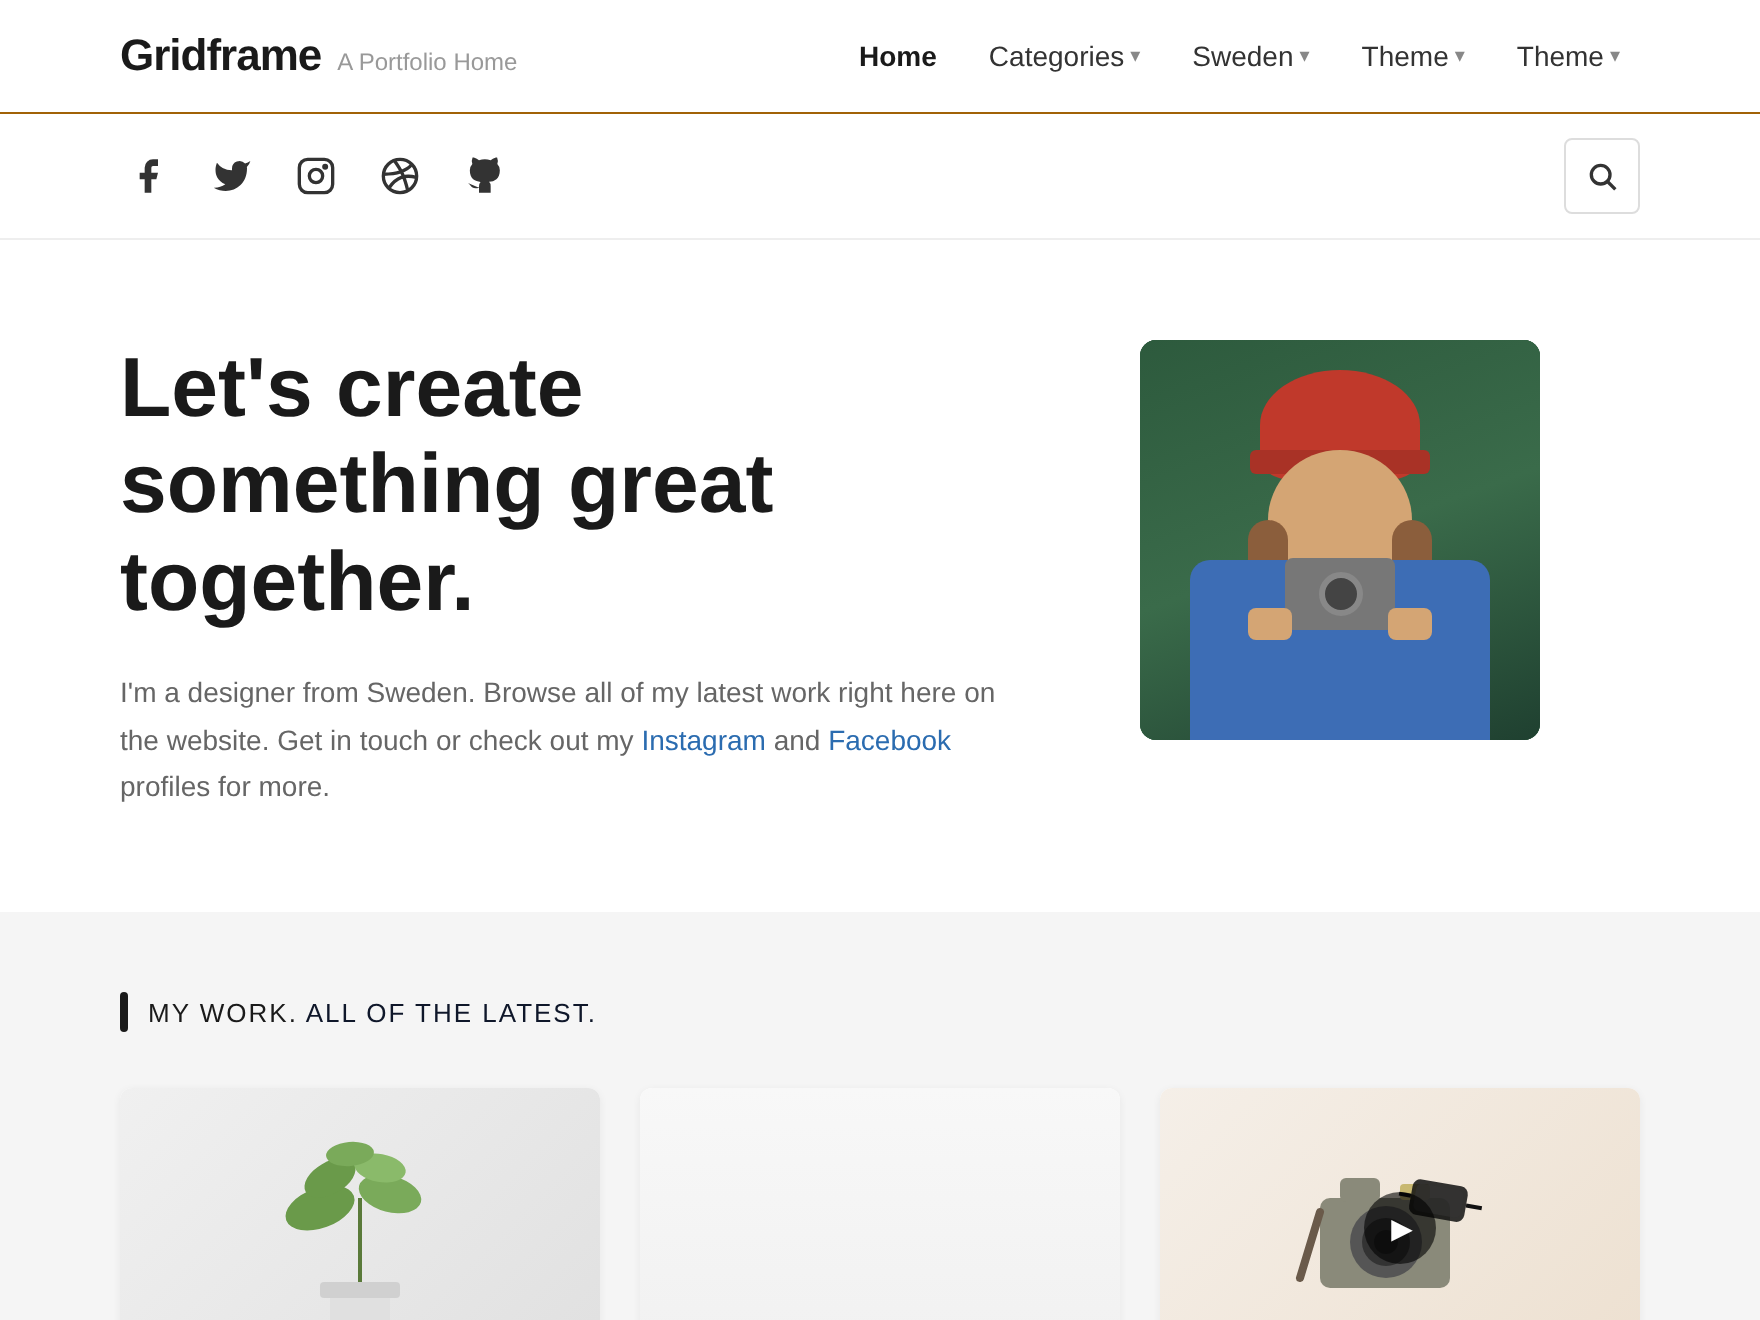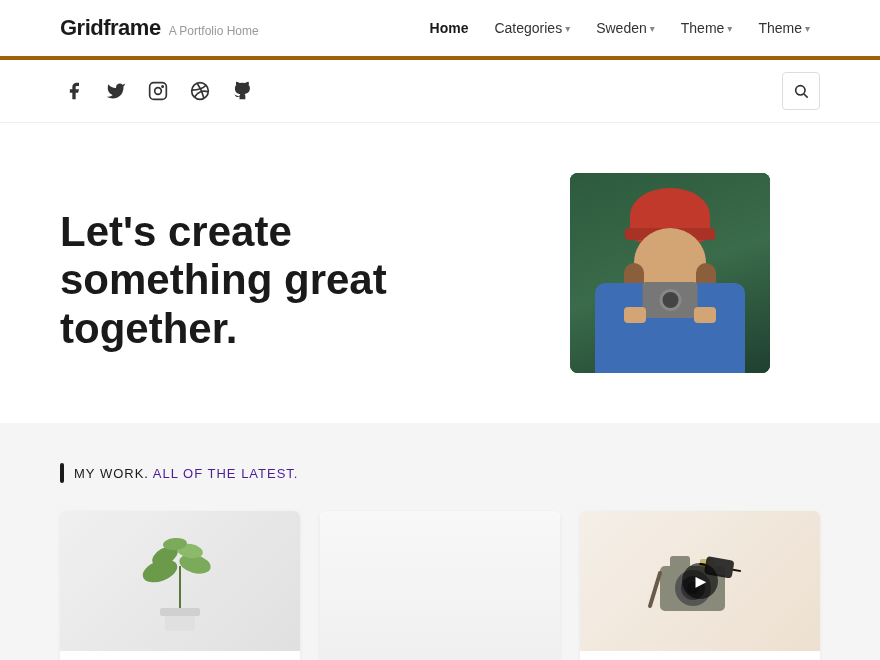--- a/index.html
+++ b/index.html
@@ -4,21 +4,21 @@
   <style>
     * { box-sizing: border-box; margin: 0; padding: 0; }
     body { font-family: -apple-system, BlinkMacSystemFont, 'Segoe UI', sans-serif; background: #fff; color: #333; }
 
     
     .header {
       display: flex;
       align-items: center;
       justify-content: space-between;
       padding: 14px 60px;
-      border-bottom: 4px solid #a16207;
+      border-bottom: 1px solid #a16207;
     }
     .logo-area { display: flex; align-items: baseline; gap: 8px; }
     .logo-text { font-size: 22px; font-weight: 800; color: #1a1a1a; letter-spacing: -0.5px; }
     .logo-tagline { font-size: 12px; color: #999; }
     .nav { display: flex; align-items: center; gap: 6px; }
     .nav-item {
       display: flex; align-items: center; gap: 3px;
       padding: 6px 10px; font-size: 14px; color: #333; cursor: pointer;
       text-decoration: none;
       text-align: right;
@@ -42,21 +42,21 @@
     .search-btn {
       width: 38px; height: 38px;
       border: 1px solid #ddd; border-radius: 4px;
       display: flex; align-items: center; justify-content: center;
       cursor: pointer; background: #fff;
     }
 
     
     .hero {
       display: flex;
-      align-items: flex-end;
+      align-items: flex-start;
       padding: 50px 60px 50px 60px;
       gap: 60px;
       background: #fff;
     }
     .hero-text { flex: 1; max-width: 450px; }
     .hero-title {
       font-size: 42px; font-weight: 800; color: #1a1a1a;
       line-height: 1.15; margin-bottom: 20px;
     }
     .hero-desc { font-size: 14px; color: #666; line-height: 1.7; }
@@ -82,21 +82,21 @@
       display: flex; align-items: center; gap: 10px;
       margin-bottom: 28px;
     }
     .section-bar {
       width: 4px; height: 20px; background: #1a1a1a; border-radius: 2px;
     }
     .section-title {
       font-size: 13px; letter-spacing: 1px; color: #1a1a1a;
     }
     .section-title strong { font-weight: 400; }
-    .section-title span { font-weight: 400; color: #4c1d95; }
+    .section-title span { font-weight: 400; color: #0f172a; }
 
     
     .work-grid {
       display: grid;
       grid-template-columns: repeat(3, 1fr);
       gap: 20px;
     }
     .work-card {
       background: #fff;
       border-radius: 6px;
@@ -201,20 +201,23 @@
     <svg width="16" height="16" viewBox="0 0 24 24" fill="none" stroke="#333" stroke-width="2.5">
       <circle cx="11" cy="11" r="7"></circle>
       <line x1="16.5" y1="16.5" x2="22" y2="22"></line>
     </svg>
   </button>
 </div>
 
 <section class="hero">
   <div class="hero-text">
     <h1 class="hero-title">Let's create something great together.</h1>
+    <p class="hero-desc">
+      <span>I'm a designer from Sweden. Browse all of my latest work right here on the website. Get in touch or check out my </span><a href="#">Instagram</a><span> and </span><a href="#">Facebook</a><span> profiles for more.</span>
+    </p>
   </div>
   <div class="hero-image">
     <div class="portrait-figure">
 
       <div style="position:absolute;top:0;left:0;right:0;bottom:0;background:linear-gradient(160deg,#2d5a3d,#3a6b4a,#1f4030);"></div>
 
       <div style="position:absolute;top:15px;left:50%;transform:translateX(-50%);width:80px;height:55px;background:#c0392b;border-radius:50% 50% 20% 20%;"></div>
 
       <div style="position:absolute;top:55px;left:50%;transform:translateX(-50%);width:90px;height:12px;background:#a93226;border-radius:3px;"></div>
 

